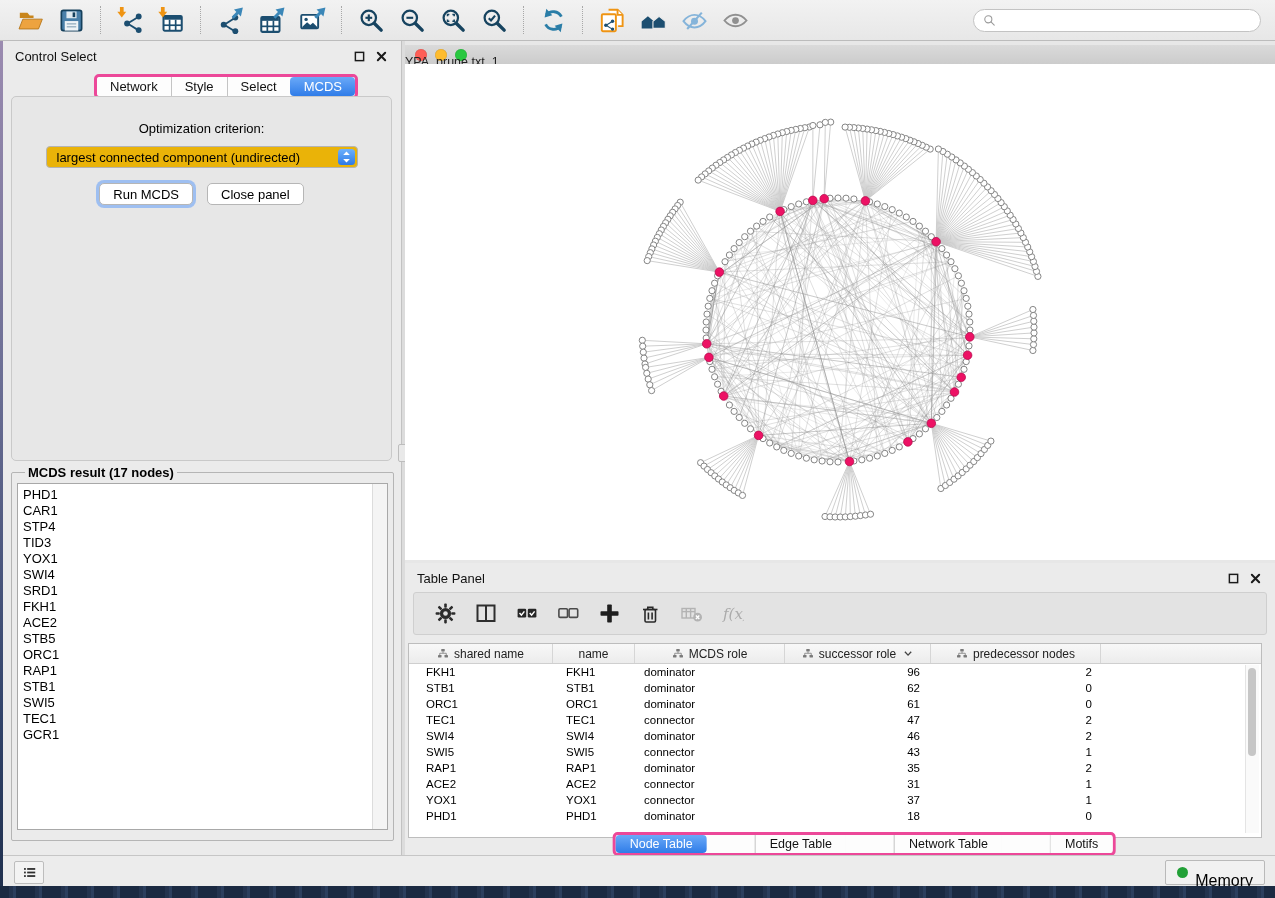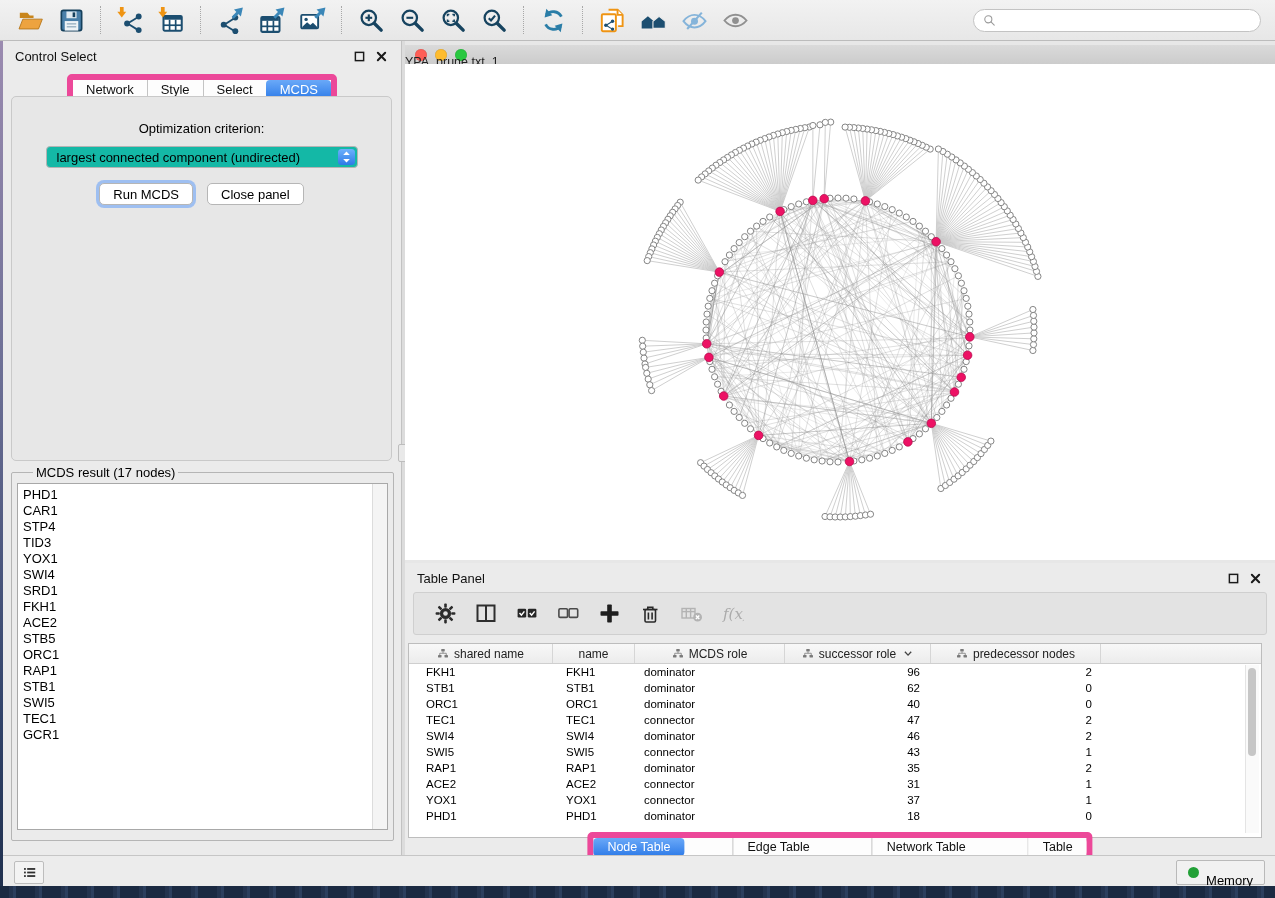--- a/index.html
+++ b/index.html
@@ -17,37 +17,37 @@
   #search-wrap{margin-left:auto;margin-right:4px;width:288px;height:23px;background:#fff;border:1px solid #c3c3c3;border-radius:12px;display:flex;align-items:center;padding-left:9px;gap:6px;box-sizing:border-box;}
   #search-wrap svg{width:13px;height:13px;flex:none;}
   #search-input{border:none;outline:none;background:transparent;flex:1;font-size:12px;height:18px;}
   
   #control-panel{position:absolute;left:3px;top:41px;width:399px;height:814px;background:#ebebeb;border-right:1px solid #c2c2c2;box-sizing:border-box;}
   .panel-header{position:absolute;left:0;top:3px;right:0;height:24px;display:flex;align-items:center;padding:0 12px;}
   .panel-title{font-size:13px;color:#111;}
   .panel-header .spacer{flex:1;}
   .win-btn{width:16px;height:16px;display:flex;align-items:center;justify-content:center;margin-left:6px;}
   .win-btn svg{width:11px;height:11px;}
-  .seg{display:flex;border:6px solid #ec4899;border-radius:5px;background:#fdfdfd;overflow:visible;}
+  .seg{display:flex;border:3px solid #ec4899;border-radius:5px;background:#fdfdfd;overflow:visible;margin-left:24px;}
   .seg-item{padding:2px 13px;font-size:13px;color:#111;background:#fdfdfd;border-left:1px solid #c4c4c4;white-space:nowrap;}
   .seg-item:first-child{border-left:none;border-radius:4px 0 0 4px;}
   .seg-item:last-child{border-radius:0 4px 4px 0;}
   .seg-item.active{background:linear-gradient(#6aa9f8,#2f7ce8);color:#fff;border-radius:4px;border-left-color:transparent;}
   #cp-tabs{position:absolute;top:33px;left:50%;transform:translateX(-50%);}
   #cp-box{position:absolute;left:8px;top:55px;width:381px;height:365px;background:#e7e7e7;border:1px solid #c9c9c9;border-radius:5px;box-sizing:border-box;}
   #opt-label{text-align:center;margin-top:24px;font-size:13px;color:#000;}
-  #opt-select{position:relative;margin:10px auto 0;width:312px;height:22px;background:#14b8a6;border:1px solid #b4b4b4;border-radius:4px;display:flex;align-items:center;box-sizing:border-box;}
+  #opt-select{position:relative;margin:10px auto 0;width:312px;height:22px;background:#eab308;border:1px solid #b4b4b4;border-radius:4px;display:flex;align-items:center;box-sizing:border-box;}
   #opt-select .sel-text{font-size:13px;padding-left:10px;color:#000;white-space:nowrap;}
   #opt-stepper{position:absolute;right:2px;top:2px;width:17px;height:16px;border-radius:3.5px;background:linear-gradient(#6db1fc,#2e7ae6);}
   #opt-stepper svg{width:17px;height:16px;}
   .btn-row{display:flex;justify-content:center;gap:14px;margin-top:15px;}
   .btn{background:#fff;border:1px solid #b6b6b6;border-radius:5px;padding:2px 13px;font-size:13px;height:22px;box-sizing:border-box;color:#000;white-space:nowrap;}
   .btn.focused{box-shadow:0 0 0 3px rgba(110,165,248,.6);}
   #result-fieldset{position:absolute;left:8px;top:424px;width:383px;height:376px;box-sizing:border-box;border:1px solid #b5b5b5;border-radius:2px;margin:0;padding:3px 5px 5px 5px;background:#ebebeb;}
-  #result-fieldset legend{font-size:13px;color:#000;padding:0 3px;margin-left:16px;}
+  #result-fieldset legend{font-size:13px;color:#000;padding:0 3px;margin-left:8px;font-weight:bold;}
   #result-list{position:relative;width:100%;height:347px;background:#fff;border:1px solid #a8a8a8;box-sizing:border-box;overflow:hidden;}
   #result-items{padding:3px 0 0 5px;}
   .result-item{font-size:13px;line-height:16px;color:#000;}
   #result-vtrack{position:absolute;right:0;top:0;bottom:0;width:14px;background:#f4f4f4;border-left:1px solid #dcdcdc;}
   
   #right-bg{position:absolute;left:402px;top:41px;width:873px;height:845px;background:#e7e7e7;}
   #vsplit{position:absolute;left:402px;top:41px;width:3px;height:814px;background:#dcdcdc;}
   #vsplit-grip{position:absolute;left:398px;top:444px;width:10px;height:16px;background:#e9e9e9;border:1px solid #bdbdbd;border-radius:2px;}
   #network-window{position:absolute;left:405px;top:45px;width:870px;height:515px;background:#fff;}
   #net-titlebar{position:relative;height:19px;background:linear-gradient(#dadada,#cccccc);border-bottom:1px solid #aeaeae;}
@@ -80,21 +80,21 @@
   #tp-vscroll{position:absolute;right:2px;top:21px;width:13px;height:168px;background:#fafafa;border-left:1px solid #e4e4e4;}
   #tp-vthumb{position:absolute;left:2px;top:3px;width:8px;height:88px;border-radius:4px;background:#c6c6c6;}
   #tp-tabs{position:absolute;top:269px;left:50%;transform:translateX(-50%);gap:48px;}
   #tp-tabs .seg-item{font-size:12.5px;padding:2px 14px;}
   
   #status-bar{position:absolute;left:3px;top:855px;width:1272px;height:31px;background:#ececec;border-top:1px solid #c6c6c6;box-sizing:border-box;}
   #list-btn{position:absolute;left:11px;top:5px;width:28px;height:21px;background:#f3f3f3;border:1px solid #bdbdbd;border-radius:2px;display:flex;align-items:center;justify-content:center;}
   #list-btn svg{width:15px;height:15px;}
   #memory-btn{position:absolute;right:10px;top:4px;height:23px;padding:0 11px;background:#f1f1f1;border:1px solid #b9b9b9;border-radius:2px;display:flex;align-items:center;gap:7px;}
   #memory-dot{width:11px;height:11px;border-radius:50%;background:#22a037;}
-  #memory-label{font-size:13px;color:#000;margin-top:16px;}
+  #memory-label{font-size:16px;color:#000;margin-top:16px;}
 </style>
 </head>
 <body>
 
 <div id="stage">
 
   <div id="toolbar">
     <div id="tb-icons" style="display: flex; align-items: center;">
         <div class="tb-btn">
           <svg viewBox="0 0 24 24">
@@ -1191,21 +1191,21 @@
             <div class="td">STB1</div>
             <div class="td">STB1</div>
             <div class="td">dominator</div>
             <div class="td">62</div>
             <div class="td">0</div>
           </div>
           <div class="tr">
             <div class="td">ORC1</div>
             <div class="td">ORC1</div>
             <div class="td">dominator</div>
-            <div class="td">40</div>
+            <div class="td">61</div>
             <div class="td">0</div>
           </div>
           <div class="tr">
             <div class="td">TEC1</div>
             <div class="td">TEC1</div>
             <div class="td">connector</div>
             <div class="td">47</div>
             <div class="td">2</div>
           </div>
           <div class="tr">
@@ -1252,21 +1252,21 @@
           </div>
         </div>
       <div id="tp-vscroll">
           <div id="tp-vthumb"></div>
         </div>
     </div>
     <div id="tp-tabs" class="seg">
         <div class="seg-item active">Node Table</div>
         <div class="seg-item">Edge Table</div>
         <div class="seg-item">Network Table</div>
-        <div class="seg-item">Table</div>
+        <div class="seg-item">Motifs</div>
       </div>
   </div>
 
   <div id="status-bar">
     <div id="list-btn">
       <svg viewBox="0 0 22 22">
           <g fill="#2e2e2e">
             <rect x="3" y="4.5" width="2.6" height="2.6"></rect>
             <rect x="7.6" y="4.5" width="11.8" height="2.6"></rect>
             <rect x="3" y="9.7" width="2.6" height="2.6"></rect>

